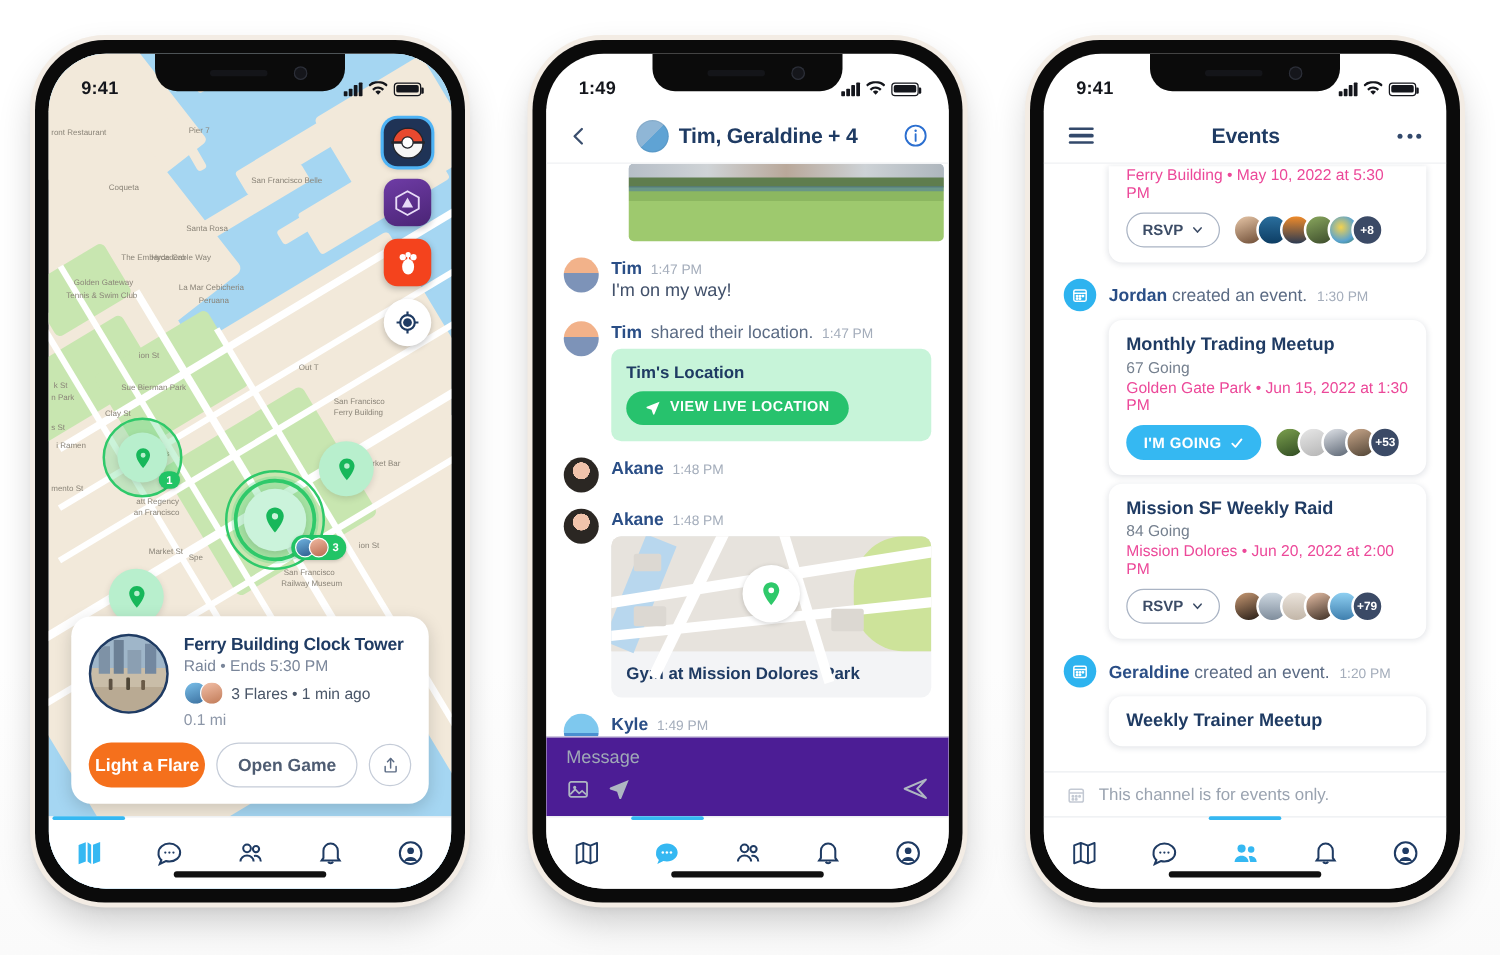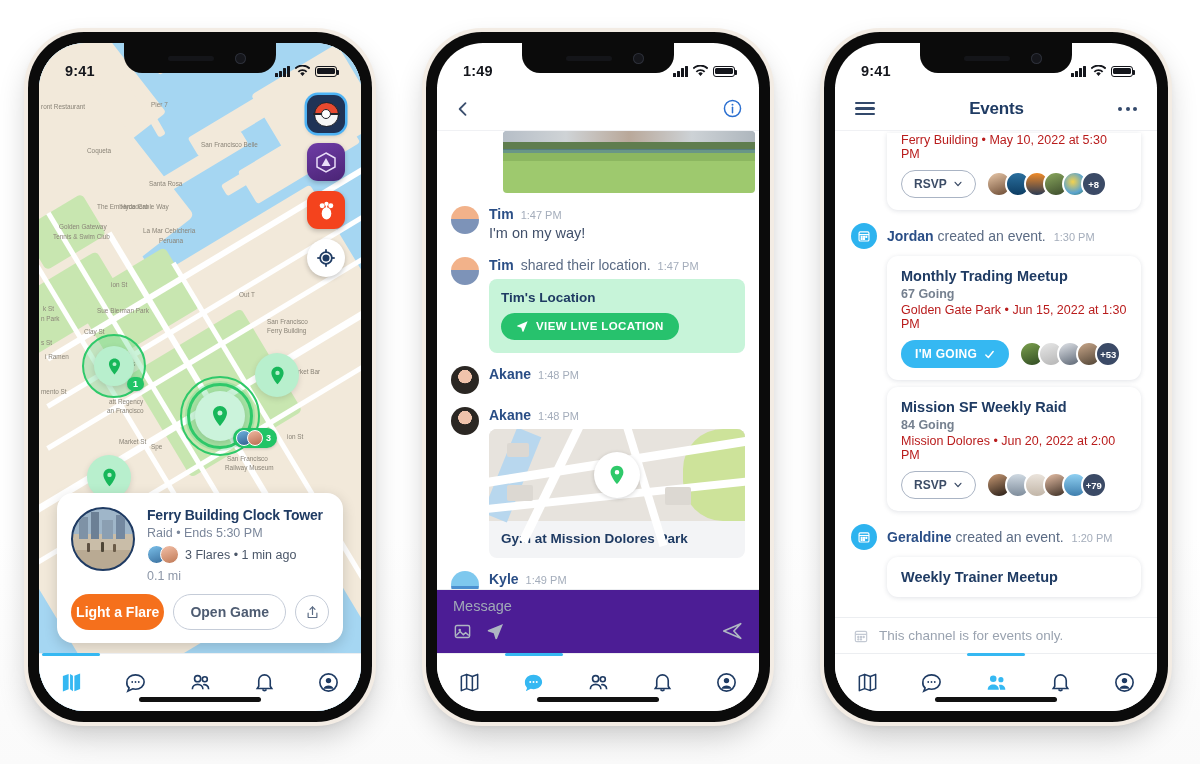--- a/index.html
+++ b/index.html
@@ -246,22 +246,22 @@
   .ev-cal-icon svg { width:14px;height:14px;color:#fff;}
   .ev-rowtext { font-size:14px; color:#5b6b84; }
   .ev-rowtext b { color:#2a4e86; }
   .ev-rowtime { font-size:11px; color:#a4adbb; margin-left:4px;}
   .ev-card {
     margin-left:36px; margin-top:7px; background:#fff; border-radius:11px;
     box-shadow: 0 1px 5px rgba(25,40,70,.13); padding:12px 14px 12px 14px;
   }
   .ev-card.partial { margin-left:36px; margin-top:0; border-radius:0 0 11px 11px; padding-top:0;}
   .ev-name { font-size:14.5px; font-weight:bold; color:#1f3b63; }
-  .ev-going { font-size:12.5px; color:#75808f; margin-top:3px;font-weight:bold;}
-  .ev-where { font-size:12.5px; color:#b91c1c; margin-top:2px;}
+  .ev-going { font-size:12.5px; color:#75808f; margin-top:3px;}
+  .ev-where { font-size:12.5px; color:#ec4899; margin-top:2px;}
   .ev-foot { display:flex; align-items:center; gap:10px; margin-top:9px;}
   .pill-rsvp {
     display:inline-flex;align-items:center;gap:6px;
     border:1.3px solid #aab4c4;border-radius:999px;background:#fff;
     padding:6px 12px;font-size:12px;font-weight:bold;color:#3c4c66;cursor:pointer;
   }
   .pill-going {
     display:inline-flex;align-items:center;gap:7px;
     border:none;border-radius:999px;background:#35b8f2;
     padding:7px 14px;font-size:12px;font-weight:bold;color:#fff;cursor:pointer;
@@ -557,20 +557,24 @@
           <div class="batt">
               <i></i>
             </div>
         </div>
       </div>
 
       <div class="navbar">
         <svg class="back-chev" viewBox="0 0 24 24" fill="none" stroke="#3b4f6e" stroke-width="2.2" stroke-linecap="round" stroke-linejoin="round">
             <polyline points="15 5 8 12 15 19"></polyline>
           </svg>
+        <div class="nav-title">
+          <span class="nav-avatar" style="background:linear-gradient(135deg,#8fb6d6 0 50%, #5fa3d4 50% 100%);box-shadow:inset 0 0 0 1px rgba(0,0,0,.06);"></span>
+          <span>Tim, Geraldine + 4</span>
+        </div>
         <svg class="info-i" viewBox="0 0 24 24" fill="none" stroke="#2b6fd0" stroke-width="1.7">
             <circle cx="12" cy="12" r="9.2"></circle>
             <circle cx="12" cy="7.6" r="1.1" fill="#2b6fd0" stroke="none"></circle>
             <path d="M12 10.6v6.2" stroke-linecap="round"></path>
           </svg>
       </div>
 
       <div class="chat">
         <div class="chat-inner">
 

